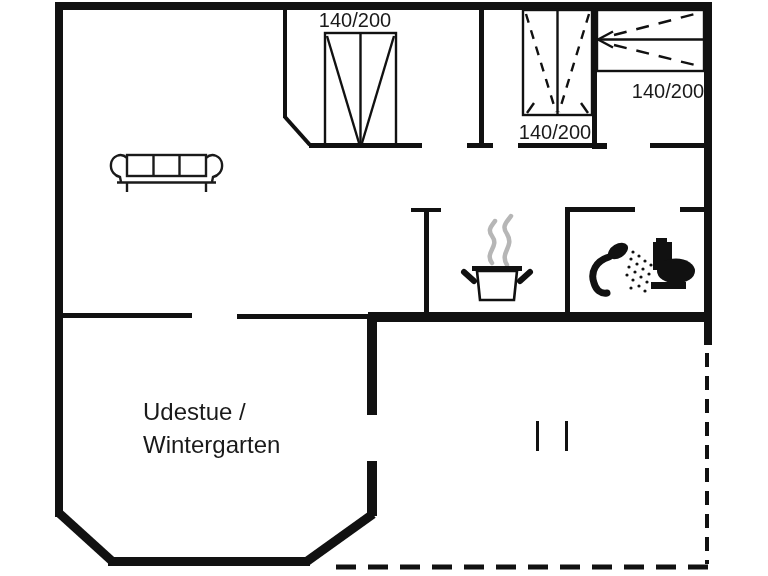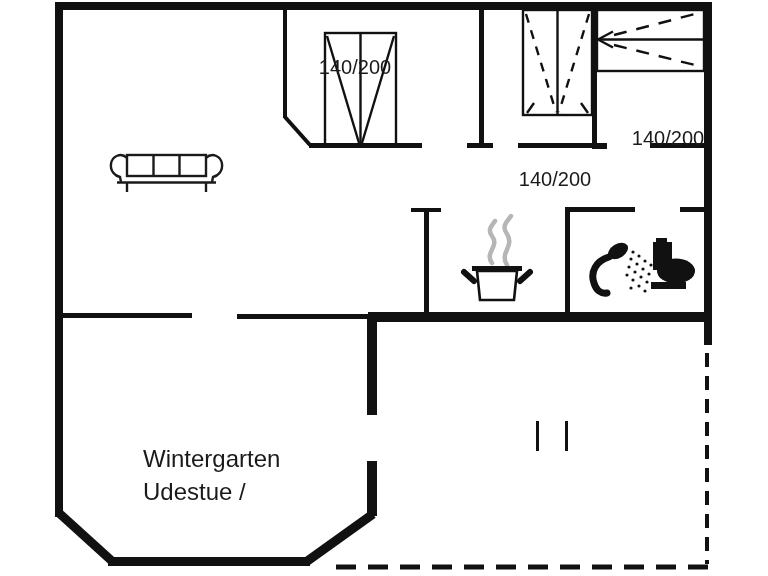--- a/index.html
+++ b/index.html
@@ -9,21 +9,20 @@
     background:#ffffff;
     font-family:"Liberation Sans","DejaVu Sans",sans-serif;
     overflow:hidden;
   }
   .plan svg{position:absolute;left:0;top:0;}
   .label{
     position:absolute;
     color:#1a1a1a;
     font-family:"Liberation Sans","DejaVu Sans",sans-serif;
     white-space:nowrap;
-    margin-top:47px;
   }
   .bed-label{
     font-size:20px;
     width:86px;
     text-align:center;
     letter-spacing:0px;
   }
   .room-label{
     font-size:24px;
     line-height:33px;
@@ -165,17 +164,17 @@
     </g>
   </svg>
 
   <div class="label bed-label" style="left:312px;top:9px;">140/200</div>
 
   <div class="label bed-label" style="left:512px;top:121px;">140/200</div>
 
   <div class="label bed-label" style="left:625px;top:80px;">140/200</div>
 
   <div class="label room-label" style="left:143px;top:395px;">
+    <div>Udestue /</div>
     <div>Wintergarten</div>
-    <div>Udestue /</div>
   </div>
 
 </div>
 
 </body></html>

